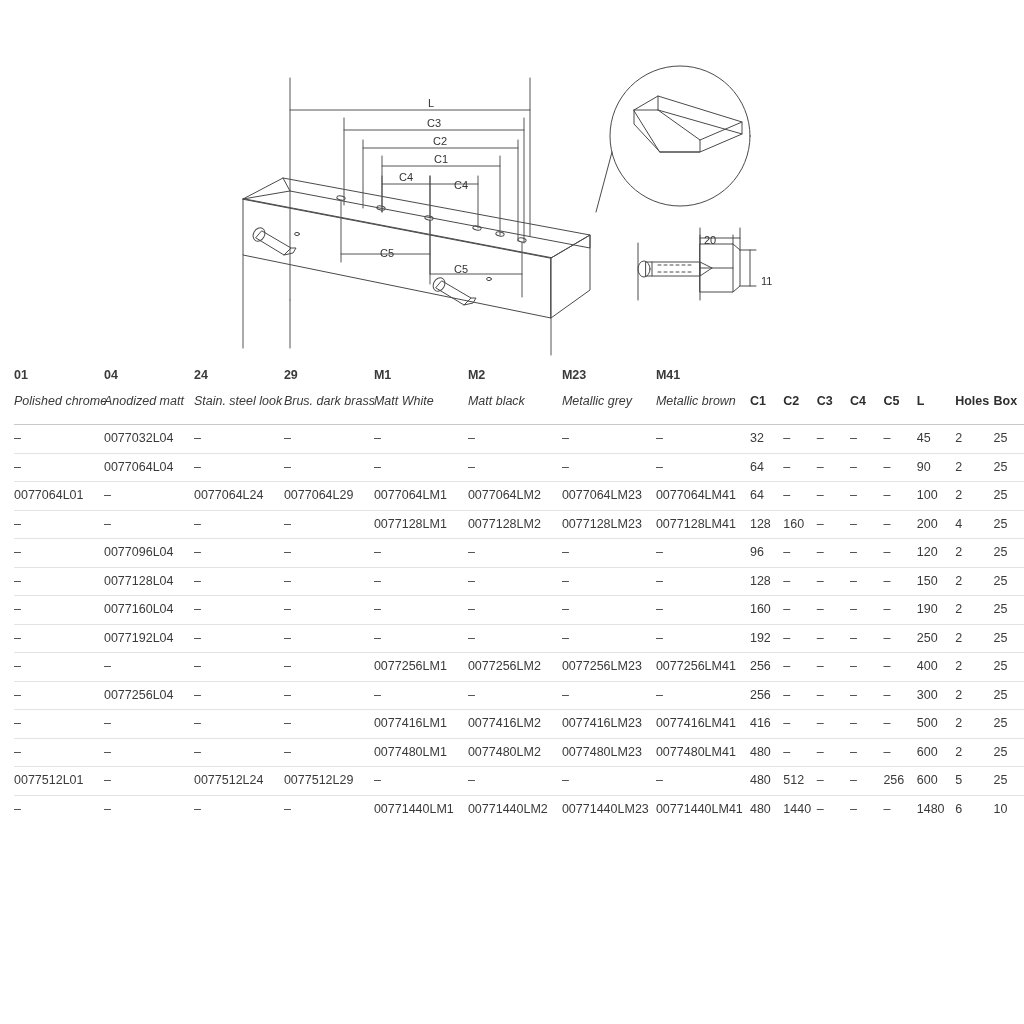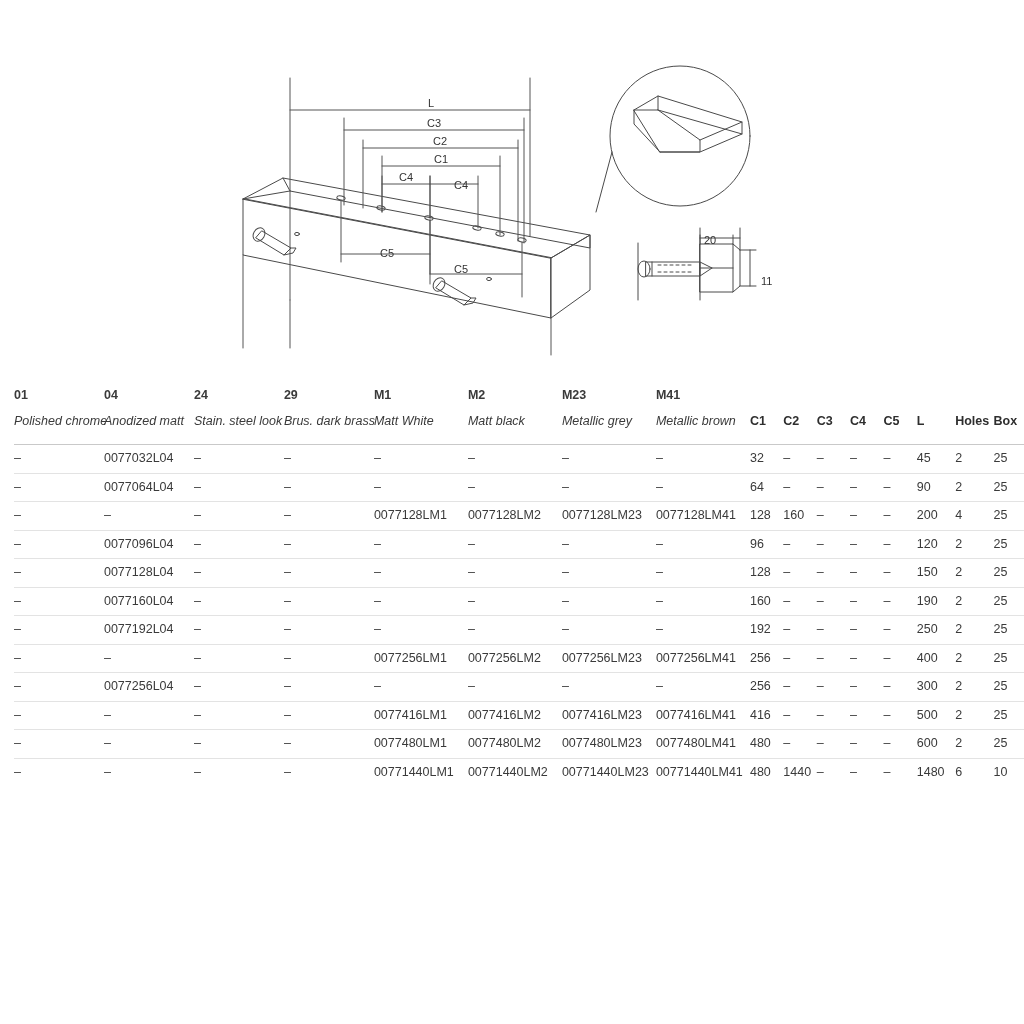--- a/index.html
+++ b/index.html
@@ -25,21 +25,21 @@
     height: 380px;
   }
   .drawing svg {
     display: block;
   }
 
   
   .table-wrap {
     position: absolute;
     left: 0;
-    top: 388px;
+    top: 368px;
     width: 850px;
   }
   table.spec {
     border-collapse: collapse;
     width: 1010px;
     margin-left: 14px;
     table-layout: fixed;
   }
   table.spec th, table.spec td {
     font-size: 12.5px;
@@ -318,20 +318,38 @@
           <td class="num">64</td>
           <td class="num">–</td>
           <td class="num">–</td>
           <td class="num">–</td>
           <td class="num">–</td>
           <td class="num">90</td>
           <td class="num">2</td>
           <td class="num">25</td>
         </tr>
         <tr>
+          <td>0077064L01</td>
+          <td>–</td>
+          <td>0077064L24</td>
+          <td>0077064L29</td>
+          <td>0077064LM1</td>
+          <td>0077064LM2</td>
+          <td>0077064LM23</td>
+          <td>0077064LM41</td>
+          <td class="num">64</td>
+          <td class="num">–</td>
+          <td class="num">–</td>
+          <td class="num">–</td>
+          <td class="num">–</td>
+          <td class="num">100</td>
+          <td class="num">2</td>
+          <td class="num">25</td>
+        </tr>
+        <tr>
           <td>–</td>
           <td>–</td>
           <td>–</td>
           <td>–</td>
           <td>0077128LM1</td>
           <td>0077128LM2</td>
           <td>0077128LM23</td>
           <td>0077128LM41</td>
           <td class="num">128</td>
           <td class="num">160</td>
@@ -477,20 +495,38 @@
           <td>0077480LM2</td>
           <td>0077480LM23</td>
           <td>0077480LM41</td>
           <td class="num">480</td>
           <td class="num">–</td>
           <td class="num">–</td>
           <td class="num">–</td>
           <td class="num">–</td>
           <td class="num">600</td>
           <td class="num">2</td>
+          <td class="num">25</td>
+        </tr>
+        <tr>
+          <td>0077512L01</td>
+          <td>–</td>
+          <td>0077512L24</td>
+          <td>0077512L29</td>
+          <td>–</td>
+          <td>–</td>
+          <td>–</td>
+          <td>–</td>
+          <td class="num">480</td>
+          <td class="num">512</td>
+          <td class="num">–</td>
+          <td class="num">–</td>
+          <td class="num">256</td>
+          <td class="num">600</td>
+          <td class="num">5</td>
           <td class="num">25</td>
         </tr>
         <tr>
           <td class="faded">–</td>
           <td class="faded">–</td>
           <td class="faded">–</td>
           <td class="faded">–</td>
           <td class="faded">00771440LM1</td>
           <td class="faded">00771440LM2</td>
           <td class="faded">00771440LM23</td>

